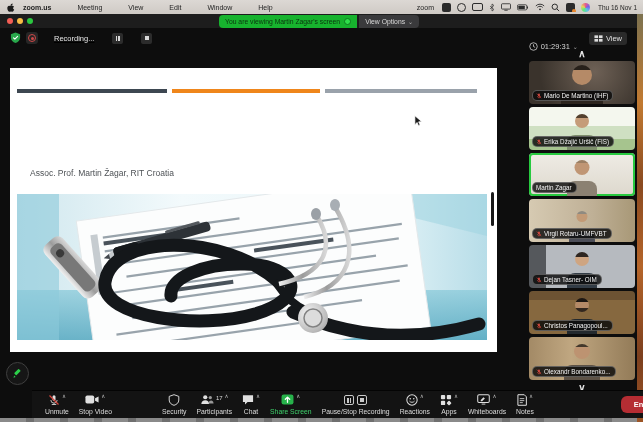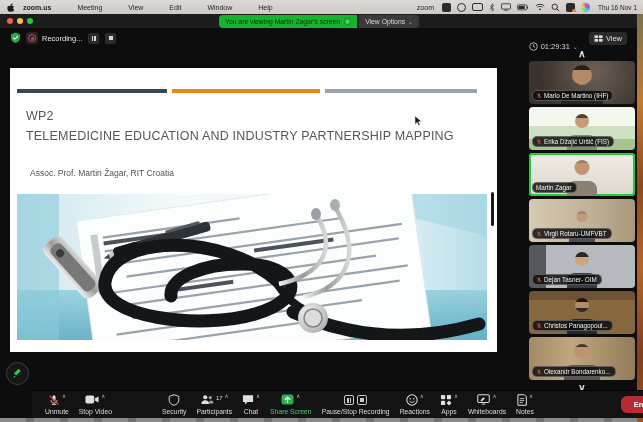--- a/index.html
+++ b/index.html
@@ -42,21 +42,21 @@
   .banner{background:#17b32e;color:#0b330f;font-size:6.8px;display:flex;align-items:center;gap:4px;
           padding:0 6px;border-radius:4px 0 0 4px;}
   .banner-dot{width:7px;height:7px;border-radius:50%;border:1.5px solid #0e7a1f;background:#2ee04a;box-sizing:border-box;}
   .view-options{background:#3a3a3c;color:#d8d8d8;font-size:6.8px;display:flex;align-items:center;gap:3px;
                 padding:0 6px;margin-left:2px;border-radius:0 4px 4px 0;}
   .view-options .vchev{font-size:6px;color:#bbb;}
 
   
   .mheader{position:absolute;top:14px;left:0;right:0;height:20px;display:flex;align-items:center;
            gap:5px;padding:0 10px;box-sizing:border-box;}
-  .rec-wrap{display:flex;align-items:center;gap:4px;text-decoration:underline;}
+  .rec-wrap{display:flex;align-items:center;gap:16px;text-decoration:underline;}
   .rec-btn{width:12px;height:12px;border-radius:3px;background:#262626;display:flex;align-items:center;justify-content:center;}
   .rec-dot{position:relative;width:8px;height:8px;border-radius:50%;border:1.2px solid #cf4848;box-sizing:border-box;}
   .rec-dot::after{content:"";position:absolute;left:50%;top:50%;width:3px;height:3px;margin:-1.5px;border-radius:50%;background:#cf4848;}
   .rec-label{font-size:7.5px;color:#e6e6e6;}
   .mini-btn{width:11px;height:11px;border-radius:2px;background:#2c2c2c;display:flex;align-items:center;justify-content:center;gap:1px;margin-left:2px;}
   .mini-pause i{display:block;width:1.5px;height:5px;background:#d8d8d8;}
   .mini-stop i{display:block;width:4.5px;height:4.5px;background:#d8d8d8;}
   .mh-spacer{flex:1;}
   .timer-wrap{display:flex;align-items:center;gap:3px;color:#d6d6d6;font-size:7.5px;margin-top:17px;}
   .timer-chev{font-size:6px;color:#aaa;}
@@ -254,24 +254,20 @@
             </svg>
         </span>
         <span>View</span>
       </div>
     </div>
 
     <div class="slide">
       <div class="bar bar1"></div>
       <div class="bar bar2"></div>
       <div class="bar bar3"></div>
-      <div class="slide-title">
-        <div>WP2</div>
-        <div>TELEMEDICINE EDUCATION AND INDUSTRY PARTNERSHIP MAPPING</div>
-      </div>
       <div class="slide-sub">Assoc. Prof. Martin Žagar, RIT Croatia</div>
 
       <svg class="photo" viewBox="0 0 470 146" preserveAspectRatio="none">
         <defs>
           <linearGradient id="bgG" x1="0" y1="0" x2="1" y2="0">
             <stop offset="0" stop-color="#cfe7ee"></stop>
               <stop offset=".35" stop-color="#f3fafc"></stop>
             <stop offset=".75" stop-color="#e9f6f9"></stop>
               <stop offset="1" stop-color="#b7dde8"></stop>
           </linearGradient>

